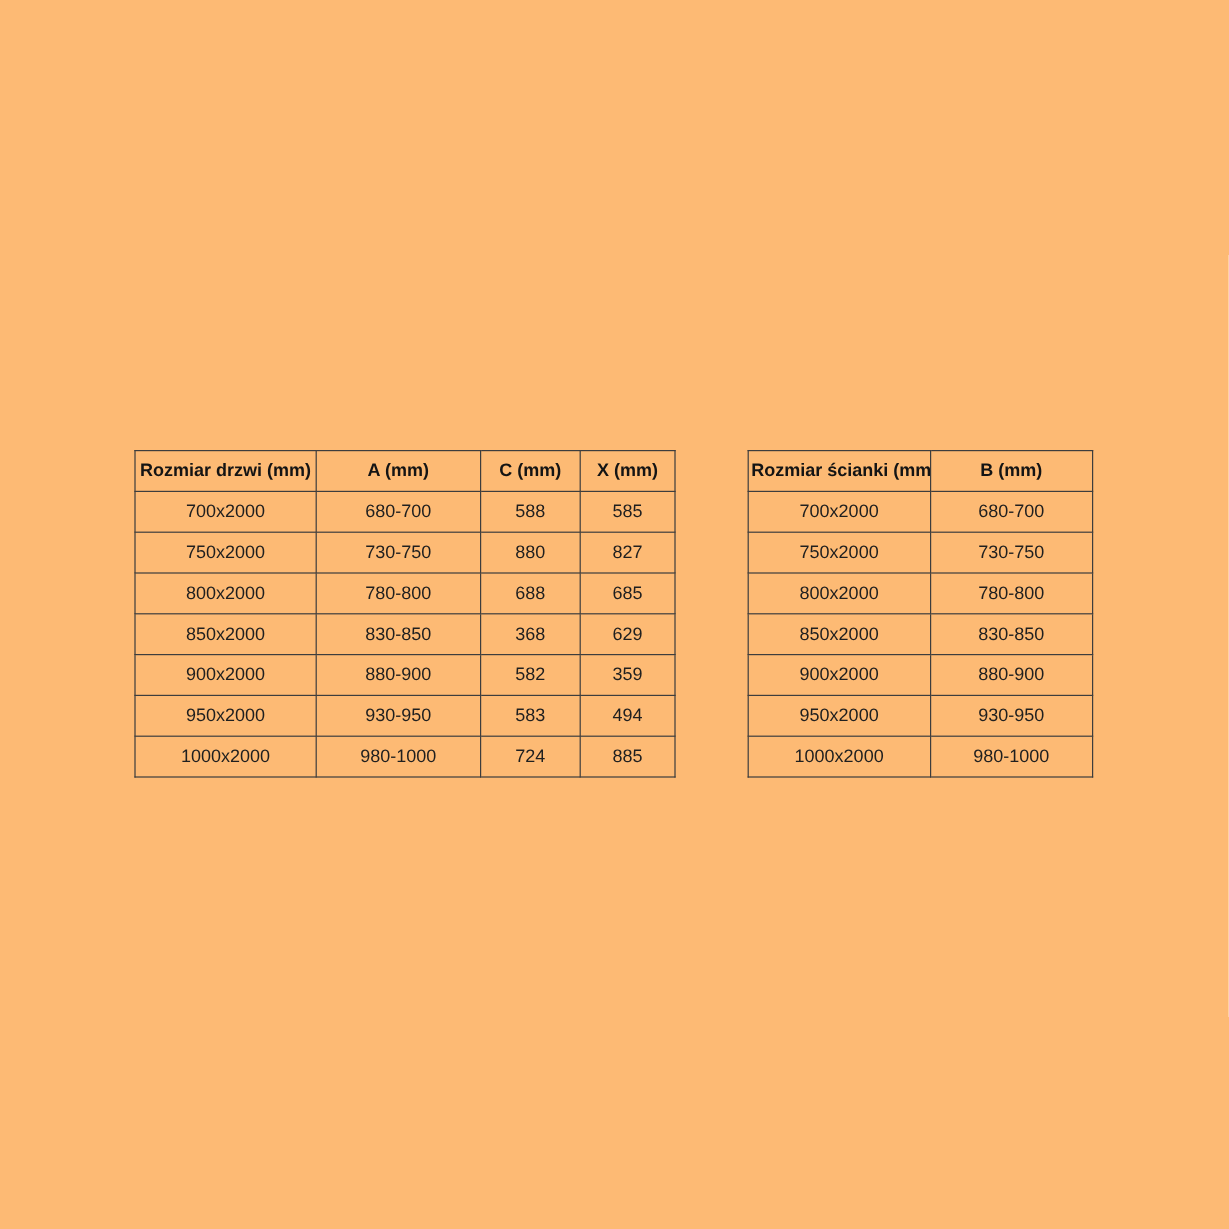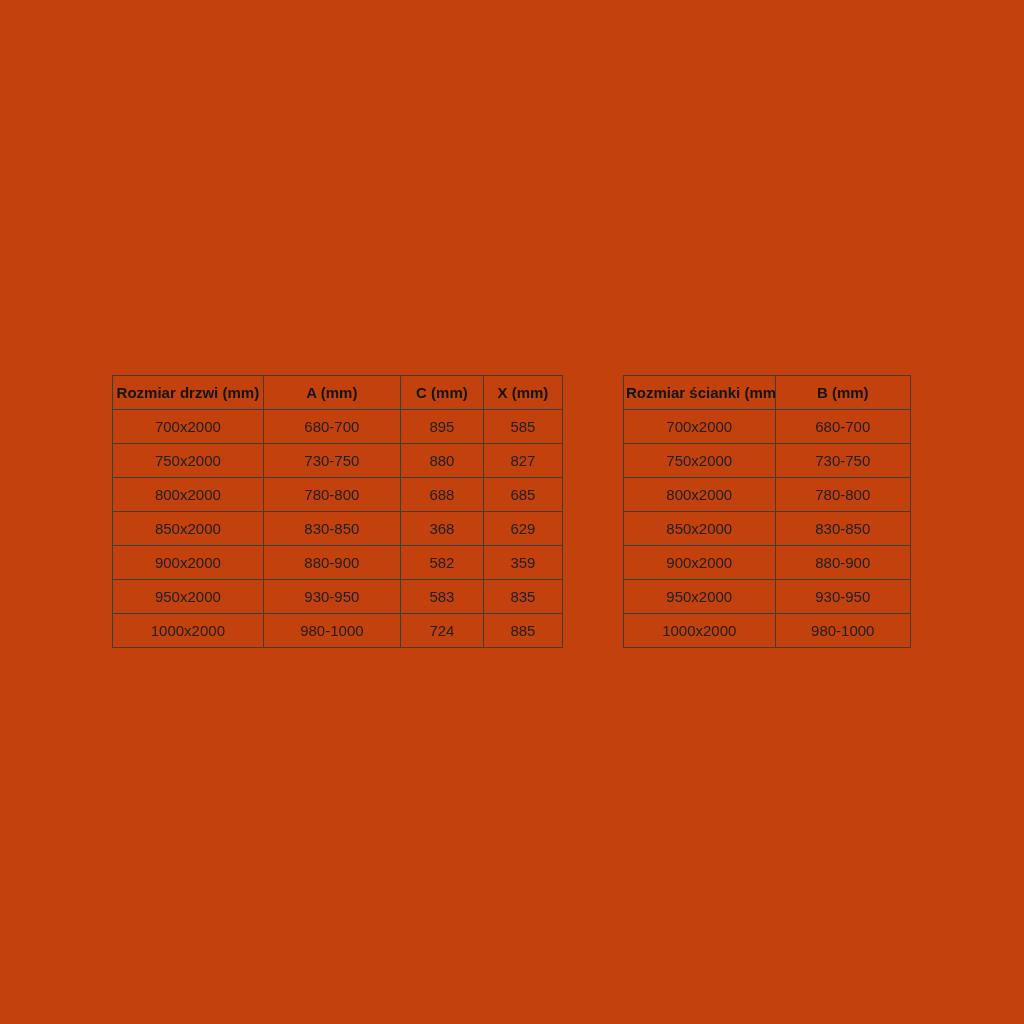--- a/index.html
+++ b/index.html
@@ -8,21 +8,21 @@
     background: #ffffff;
     width: 1024px;
     height: 1024px;
     font-family: "Liberation Sans", sans-serif;
     -webkit-font-smoothing: antialiased;
   }
   .canvas {
     position: relative;
     width: 1024px;
     height: 1024px;
-    background: #c2410c;
+    background: #fdba74;
     overflow: hidden;
   }
   .table-wrap {
     position: absolute;
     top: 375px;
   }
   .table-wrap.left  { left: 112px; width: 451px; }
   .table-wrap.right { left: 623px; width: 288px; }
 
   table {
@@ -72,21 +72,21 @@
             <th>Rozmiar drzwi (mm)</th>
             <th>A (mm)</th>
             <th>C (mm)</th>
             <th>X (mm)</th>
           </tr>
         </thead>
       <tbody>
           <tr>
             <td>700x2000</td>
             <td>680-700</td>
-            <td>895</td>
+            <td>588</td>
             <td>585</td>
           </tr>
           <tr>
             <td>750x2000</td>
             <td>730-750</td>
             <td>880</td>
             <td>827</td>
           </tr>
           <tr>
             <td>800x2000</td>
@@ -103,21 +103,21 @@
           <tr>
             <td>900x2000</td>
             <td>880-900</td>
             <td>582</td>
             <td>359</td>
           </tr>
           <tr>
             <td>950x2000</td>
             <td>930-950</td>
             <td>583</td>
-            <td>835</td>
+            <td>494</td>
           </tr>
           <tr>
             <td>1000x2000</td>
             <td>980-1000</td>
             <td>724</td>
             <td>885</td>
           </tr>
         </tbody>
     </table>
   </div>

